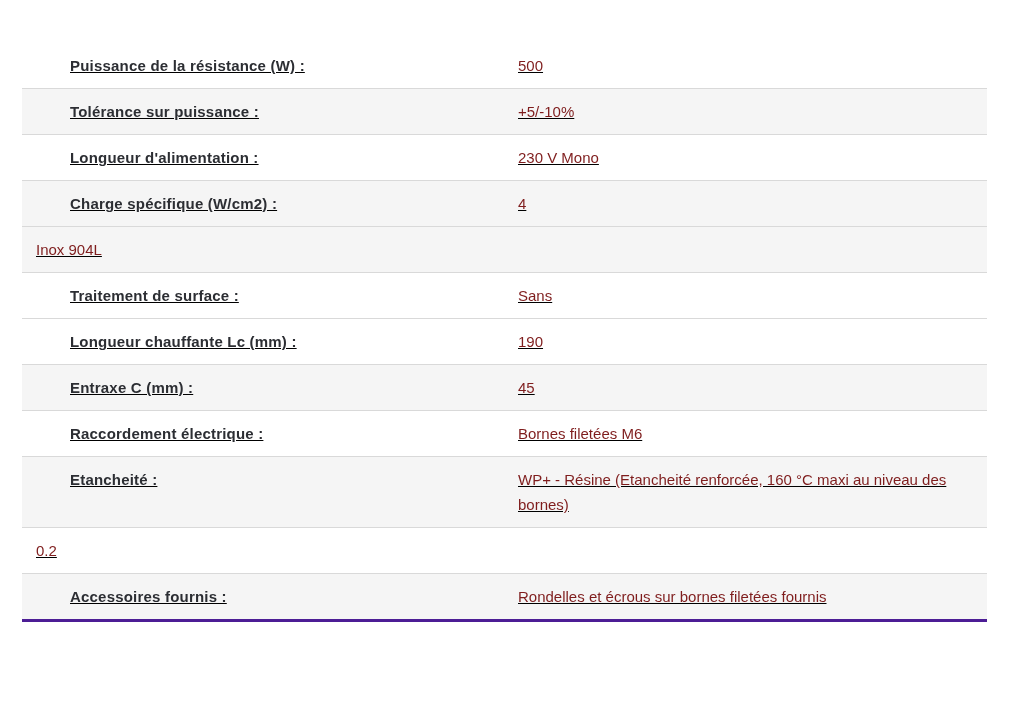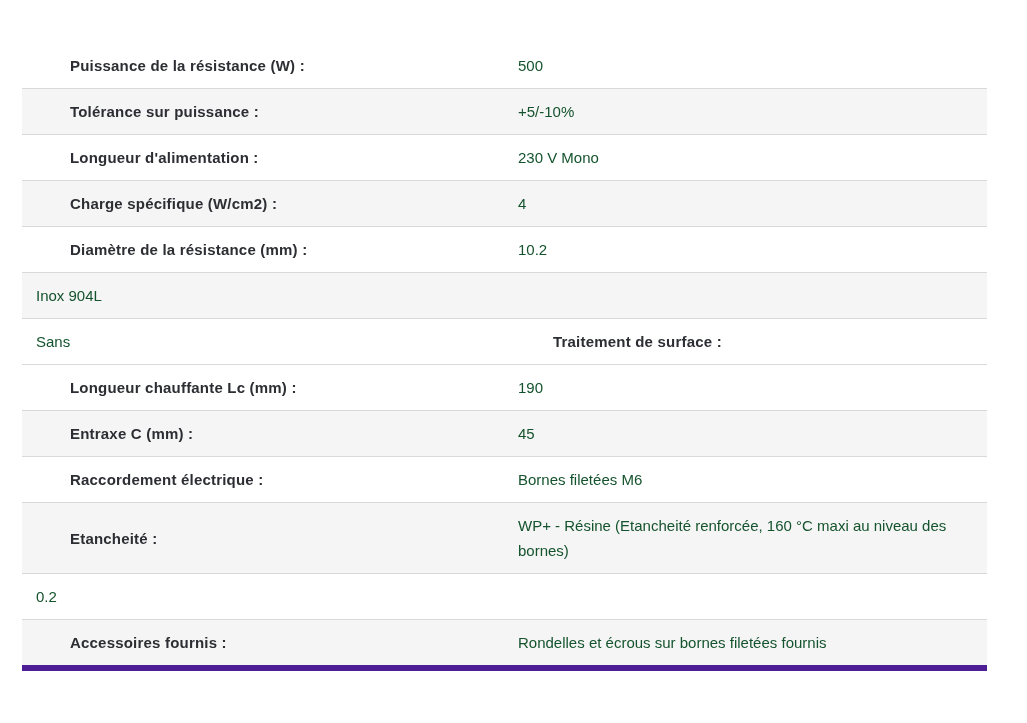--- a/index.html
+++ b/index.html
@@ -13,30 +13,30 @@
     width: 1027px;
     height: 723px;
     background: #ffffff;
     overflow: hidden;
   }
   .spec-table {
     position: absolute;
     left: 22px;
     top: 43px;
     width: 965px;
-    border-bottom: 6px solid #4c1d95;
+    border-bottom: 3px solid #4c1d95;
+    text-decoration: underline;
   }
   .spec-row {
     display: flex;
     align-items: flex-start;
     background: #ffffff;
   }
   .spec-row + .spec-row {
     border-top: 1px solid #d9d9d9;
-    align-items: center;
   }
   .spec-row.alt {
     background: #f5f5f5;
   }
   .cell {
     line-height: 25px;
     font-size: 15px;
     padding-top: 10px;
     padding-bottom: 10px;
   }
@@ -49,21 +49,21 @@
     font-weight: bold;
     color: #2c2e33;
     letter-spacing: 0.2px;
   }
   .cell.value {
     box-sizing: border-box;
     flex: 1 1 auto;
     padding-left: 14px;
     padding-right: 40px;
     font-weight: normal;
-    color: #14532d;
+    color: #7f1d1d;
   }
 </style>
 </head>
 <body>
 
 <div class="viewport">
   <div class="spec-table">
 
     <div class="spec-row">
       <div class="cell label">Puissance de la résistance (W) :</div>
@@ -78,32 +78,28 @@
     <div class="spec-row">
       <div class="cell label">Longueur d'alimentation :</div>
       <div class="cell value">230 V Mono</div>
     </div>
 
     <div class="spec-row alt">
       <div class="cell label">Charge spécifique (W/cm2) :</div>
       <div class="cell value">4</div>
     </div>
 
-    <div class="spec-row">
-      <div class="cell label">Diamètre de la résistance (mm) :</div>
-      <div class="cell value">10.2</div>
-    </div>
 
     <div class="spec-row alt">
       <div class="cell value">Inox 904L</div>
     </div>
 
     <div class="spec-row">
+      <div class="cell label">Traitement de surface :</div>
       <div class="cell value">Sans</div>
-      <div class="cell label">Traitement de surface :</div>
     </div>
 
 
     <div class="spec-row">
       <div class="cell label">Longueur chauffante Lc (mm) :</div>
       <div class="cell value">190</div>
     </div>
 
     <div class="spec-row alt">
       <div class="cell label">Entraxe C (mm) :</div>

